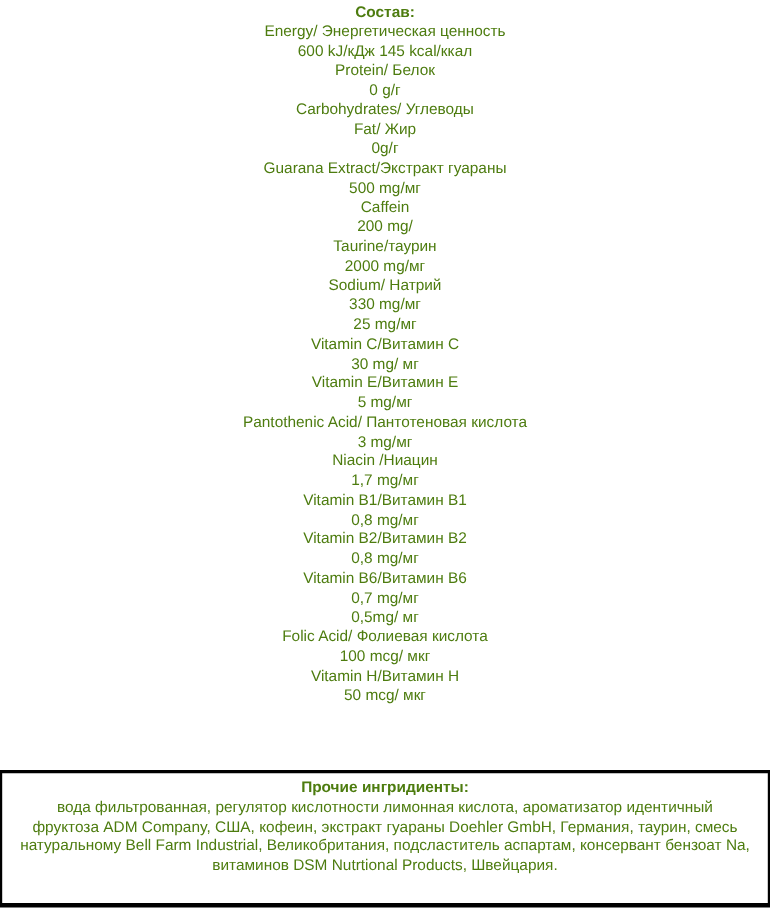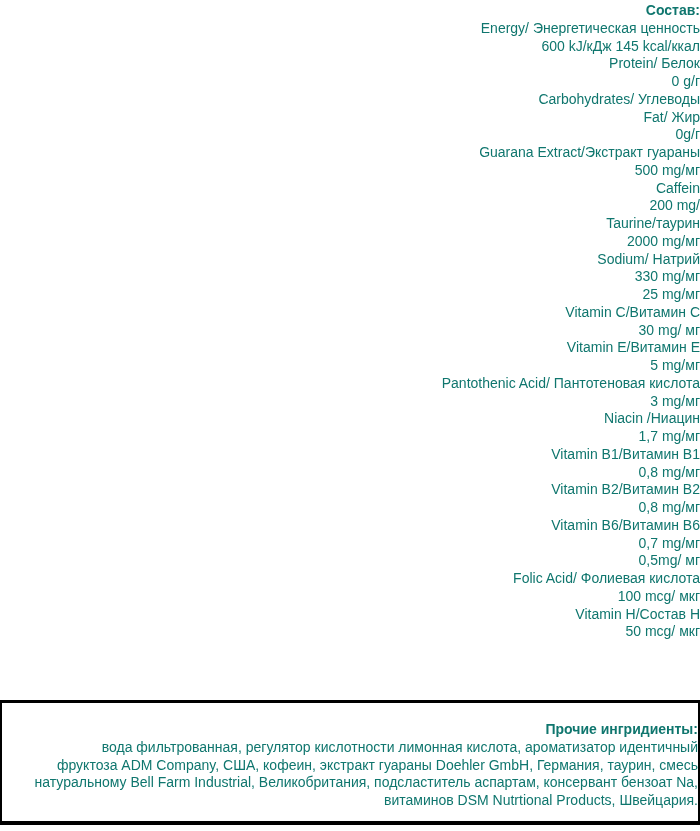--- a/index.html
+++ b/index.html
@@ -16,41 +16,41 @@
     font-family: "Liberation Sans", "DejaVu Sans", sans-serif;
     overflow: hidden;
   }
   .composition {
     position: absolute;
     top: 2px;
     left: 0;
     width: 700px;
   }
   .line {
-    text-align: right;
+    text-align: center;
     font-size: 14px;
     line-height: 17.75px;
     white-space: nowrap;
-    color: #0f766e;
+    color: #4d7c0f;
   }
   .bold {
     font-weight: bold;
   }
   .ingredients-box {
     position: absolute;
     left: 0;
     top: 700px;
     width: 700px;
     height: 125px;
     box-sizing: border-box;
     border-top: 3px solid #000000;
     border-bottom: 4px solid #000000;
     border-left: 2px solid #000000;
     border-right: 2px solid #000000;
-    padding-top: 18px;
+    padding-top: 4px;
   }
 </style>
 </head>
 <body>
 
 <div class="page">
 
   <div class="composition">
     <div class="line bold">Состав:</div>
     <div>
@@ -80,21 +80,21 @@
         <div class="line">1,7 mg/мг</div>
         <div class="line">Vitamin B1/Витамин B1</div>
         <div class="line">0,8 mg/мг</div>
         <div class="line">Vitamin B2/Витамин B2</div>
         <div class="line">0,8 mg/мг</div>
         <div class="line">Vitamin B6/Витамин B6</div>
         <div class="line">0,7 mg/мг</div>
         <div class="line">0,5mg/ мг</div>
         <div class="line">Folic Acid/ Фолиевая кислота</div>
         <div class="line">100 mcg/ мкг</div>
-        <div class="line">Vitamin H/Состав H</div>
+        <div class="line">Vitamin H/Витамин H</div>
         <div class="line">50 mcg/ мкг</div>
       </div>
   </div>
 
   <div class="ingredients-box">
     <div class="line bold">Прочие ингридиенты:</div>
     <div>
         <div class="line">вода фильтрованная, регулятор кислотности лимонная кислота, ароматизатор идентичный</div>
         <div class="line">фруктоза ADM Company, США, кофеин, экстракт гуараны Doehler GmbH, Германия, таурин, смесь</div>
         <div class="line">натуральному Bell Farm Industrial, Великобритания, подсластитель аспартам, консервант бензоат Na,</div>

